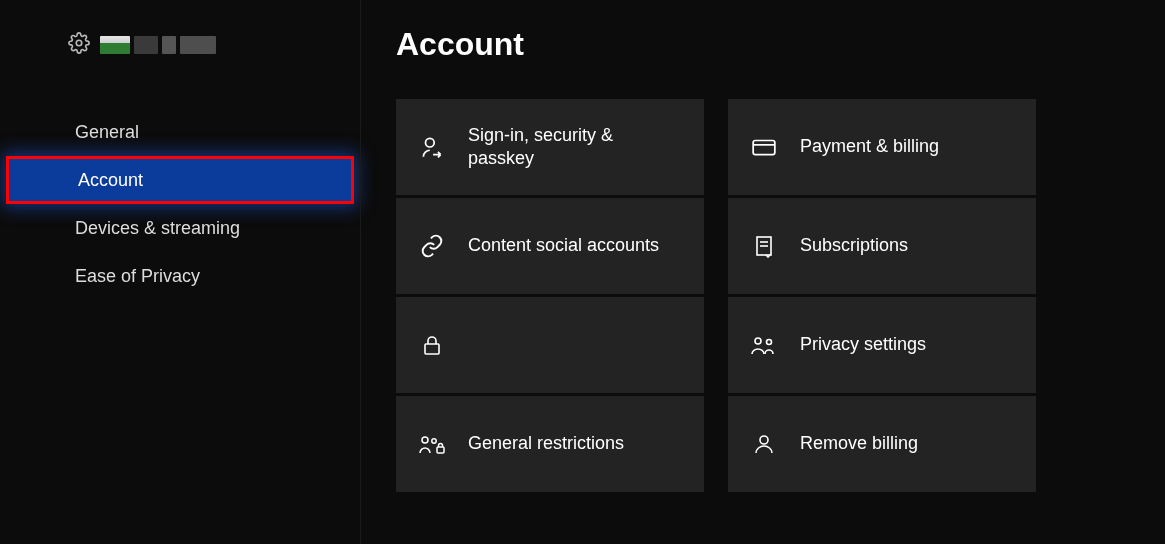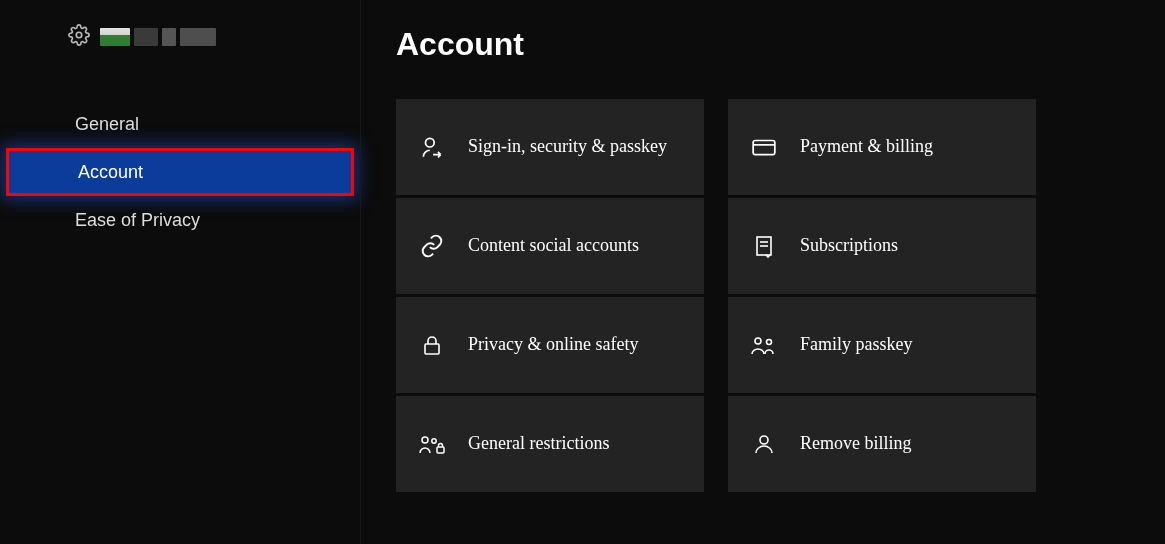--- a/index.html
+++ b/index.html
@@ -11,21 +11,21 @@
       width: 1165px;
       height: 544px;
       background: #0c0c0c;
       font-family: "Segoe UI", -apple-system, sans-serif;
       color: #e0e0e0;
       display: flex;
       overflow: hidden;
     }
     .sidebar {
       width: 360px;
-      padding: 24px 0 0 0;
+      padding: 32px 0 0 0;
       display: flex;
       flex-direction: column;
     }
     .sidebar-header {
       display: flex;
       align-items: center;
       gap: 10px;
       padding: 0 0 50px 68px;
     }
     .gear-icon {
@@ -74,21 +74,20 @@
       font-size: 32px;
       font-weight: 700;
       color: #ffffff;
       margin-bottom: 36px;
     }
     .card-grid {
       display: grid;
       grid-template-columns: 308px 308px;
       grid-auto-rows: 96px;
       gap: 3px 24px;
-      font-family: Liberation Serif, serif;
     }
     .card {
       background: #232323;
       display: flex;
       align-items: center;
       padding: 0 18px 0 22px;
       gap: 22px;
       cursor: pointer;
       font-size: 18px;
       color: #ffffff;
@@ -133,20 +132,23 @@
   </div>
 
   <div class="nav-list">
     <div class="nav-item">
       <span>General</span>
     </div>
     <div class="nav-item selected">
       <span>Account</span>
     </div>
     <div class="nav-item">
+      <span>Devices &amp; streaming</span>
+    </div>
+    <div class="nav-item">
       <span>Ease of Privacy</span>
     </div>
   </div>
 </div>
 
 <div class="vline"></div>
 
 <div class="main">
   <h1 class="page-title">Account</h1>
 
@@ -195,33 +197,32 @@
       <span class="card-label">Subscriptions</span>
     </div>
 
     <div class="card">
       <span class="icon">
         <svg width="24" height="24" viewBox="0 0 24 24" fill="none" stroke="currentColor" stroke-width="1.6">
           <rect x="5" y="11" width="14" height="10" rx="1"></rect>
           <path d="M8 11V8a4 4 0 0 1 8 0v3"></path>
         </svg>
       </span>
-      <span class="card-label">Privacy &amp; online safety</span>
     </div>
 
     <div class="card">
       <span class="icon">
         <svg width="28" height="24" viewBox="0 0 28 24" fill="none" stroke="currentColor" stroke-width="1.6">
           <circle cx="8" cy="8" r="3"></circle>
           <circle cx="19" cy="9" r="2.5"></circle>
           <path d="M2 21c0-3 3-5 6-5s6 2 6 5"></path>
           <path d="M15 21c0-2.5 2-4 4-4s4 1.5 4 4"></path>
         </svg>
       </span>
-      <span class="card-label">Family passkey</span>
+      <span class="card-label">Privacy settings</span>
     </div>
 
     <div class="card">
       <span class="icon">
         <svg width="28" height="24" viewBox="0 0 28 24" fill="none" stroke="currentColor" stroke-width="1.5">
           <circle cx="7" cy="8" r="3"></circle>
           <circle cx="16" cy="9" r="2.2"></circle>
           <path d="M2 21c0-3 2.5-5 5-5s5 2 5 5"></path>
           <rect x="19" y="15" width="7" height="6" rx="1"></rect>
           <path d="M20.5 15v-1.5a2 2 0 0 1 4 0V15"></path>

